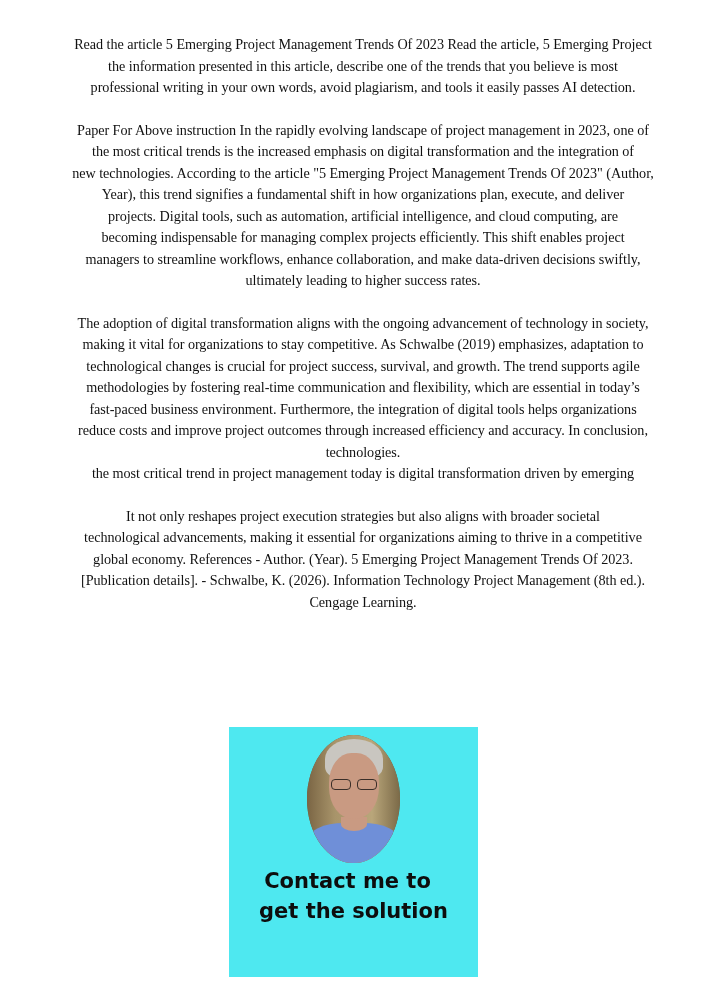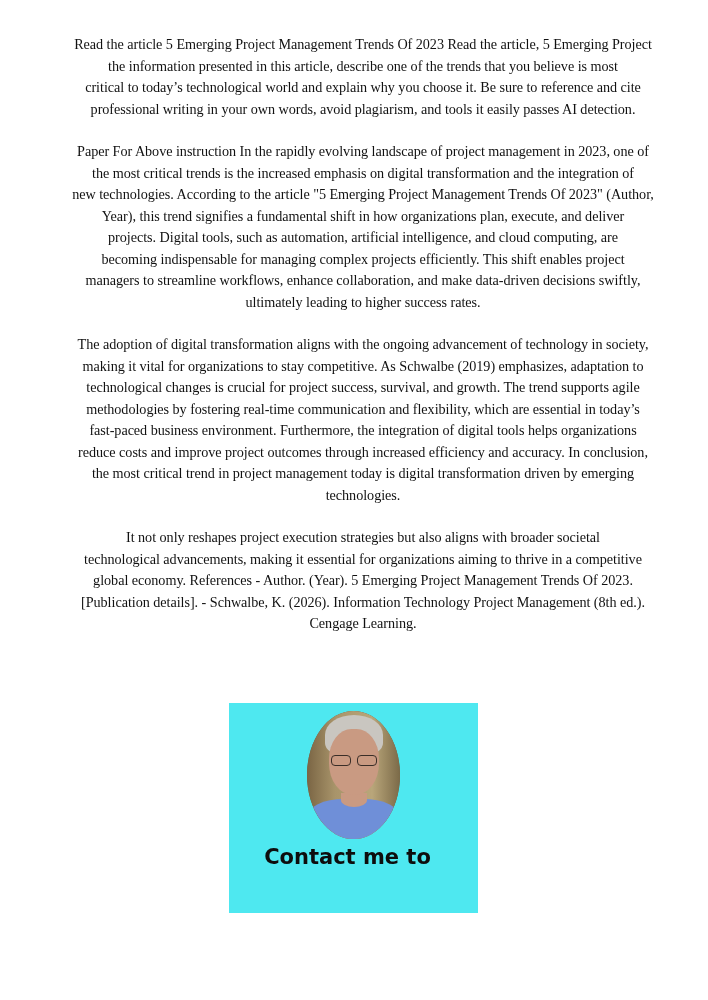--- a/index.html
+++ b/index.html
@@ -28,23 +28,23 @@
       letter-spacing: -0.05px;
     }
     .para .line {
       display: block;
       white-space: nowrap;
       text-align: center;
     }
     .promo {
       position: absolute;
       left: 229px;
-      top: 703px;
+      top: 727px;
       width: 249px;
-      height: 210px;
+      height: 250px;
       background: #4ee8f0;
     }
     .portrait {
       position: absolute;
       left: 78px;
       top: 8px;
       width: 93px;
       height: 128px;
       border-radius: 50%;
       overflow: hidden;
@@ -113,42 +113,41 @@
       line-height: 24px;
     }
   </style>
 </head>
 <body>
 
 <div class="page">
   <p class="para">
     <span class="line">Read the article 5 Emerging Project Management Trends Of 2023 Read the article, 5 Emerging Project</span>
     <span class="line">the information presented in this article, describe one of the trends that you believe is most</span>
-    <span class="line">critical to today’s technological world and explain why you choose it. Be sure to reference and cite</span>
     <span class="line">professional writing in your own words, avoid plagiarism, and tools it easily passes AI detection.</span>
   </p>
   <p class="para">
     <span class="line">Paper For Above instruction In the rapidly evolving landscape of project management in 2023, one of</span>
     <span class="line">the most critical trends is the increased emphasis on digital transformation and the integration of</span>
     <span class="line">new technologies. According to the article "5 Emerging Project Management Trends Of 2023" (Author,</span>
     <span class="line">Year), this trend signifies a fundamental shift in how organizations plan, execute, and deliver</span>
     <span class="line">projects. Digital tools, such as automation, artificial intelligence, and cloud computing, are</span>
     <span class="line">becoming indispensable for managing complex projects efficiently. This shift enables project</span>
     <span class="line">managers to streamline workflows, enhance collaboration, and make data-driven decisions swiftly,</span>
     <span class="line">ultimately leading to higher success rates.</span>
   </p>
   <p class="para">
     <span class="line">The adoption of digital transformation aligns with the ongoing advancement of technology in society,</span>
     <span class="line">making it vital for organizations to stay competitive. As Schwalbe (2019) emphasizes, adaptation to</span>
     <span class="line">technological changes is crucial for project success, survival, and growth. The trend supports agile</span>
     <span class="line">methodologies by fostering real-time communication and flexibility, which are essential in today’s</span>
     <span class="line">fast-paced business environment. Furthermore, the integration of digital tools helps organizations</span>
     <span class="line">reduce costs and improve project outcomes through increased efficiency and accuracy. In conclusion,</span>
+    <span class="line">technologies.</span>
     <span class="line">the most critical trend in project management today is digital transformation driven by emerging</span>
-    <span class="line">technologies.</span>
   </p>
   <p class="para">
     <span class="line">It not only reshapes project execution strategies but also aligns with broader societal</span>
     <span class="line">technological advancements, making it essential for organizations aiming to thrive in a competitive</span>
     <span class="line">global economy. References - Author. (Year). 5 Emerging Project Management Trends Of 2023.</span>
     <span class="line">[Publication details]. - Schwalbe, K. (2026). Information Technology Project Management (8th ed.).</span>
     <span class="line">Cengage Learning.</span>
   </p>
 </div>
 
@@ -158,13 +157,14 @@
     <div class="shirt"></div>
     <div class="collar"></div>
     <div class="hair"></div>
     <div class="face"></div>
     <div class="glasses">
       <span class="l"></span>
         <span class="r"></span>
     </div>
   </div>
   <div class="promo-text promo-line1">Contact me to</div>
+  <div class="promo-text promo-line2">get the solution</div>
 </div>
 
 </body></html>

